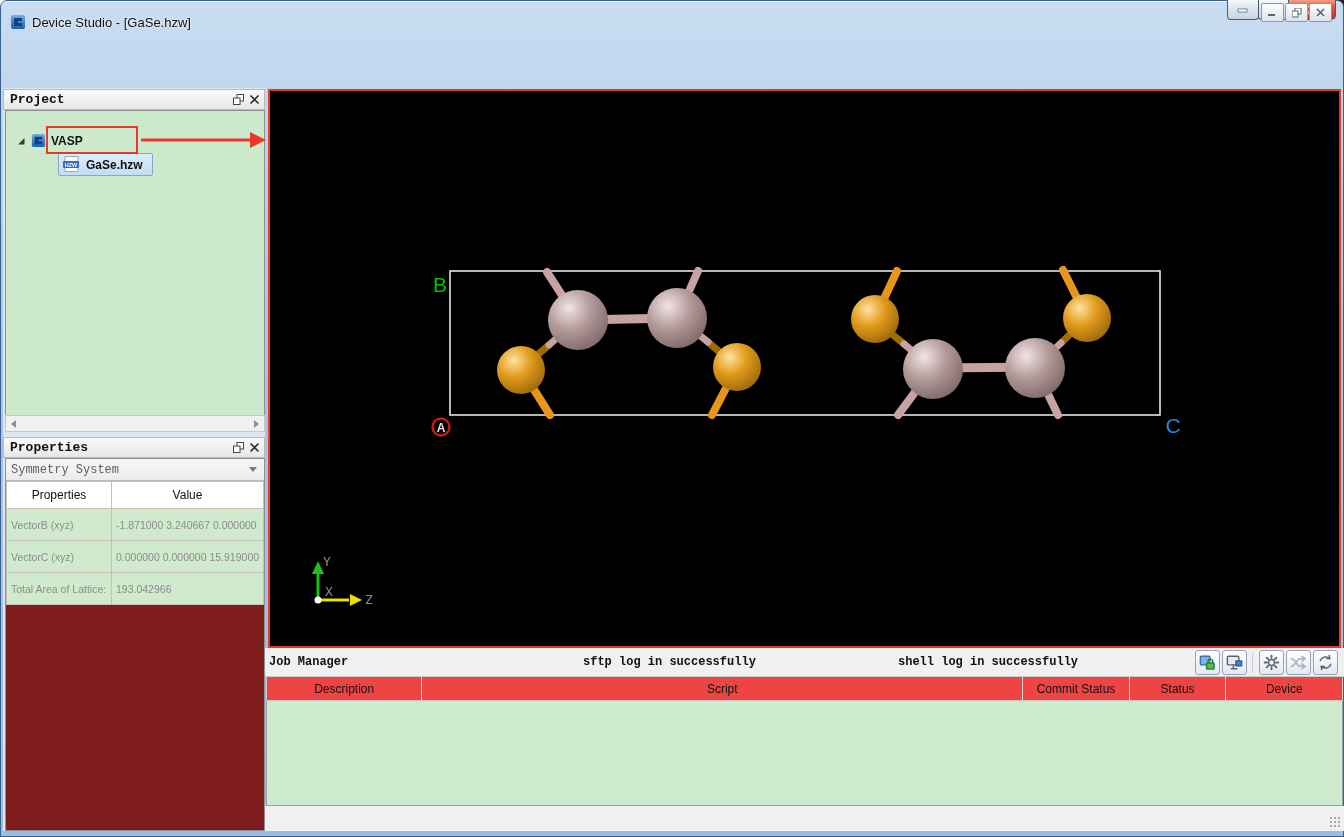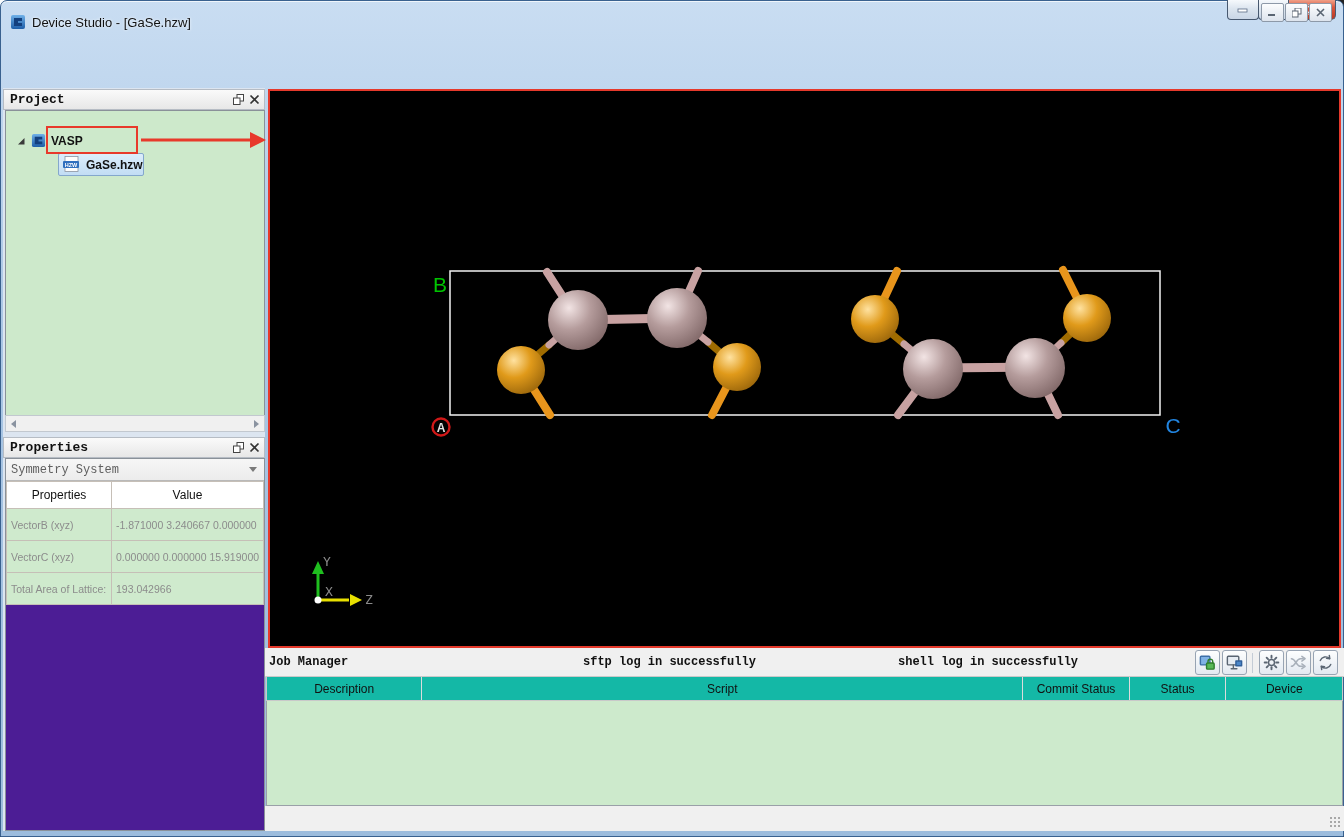--- a/index.html
+++ b/index.html
@@ -39,23 +39,23 @@
   .panel-title .lbl{margin-left:6px;}
   .ptb-icons{margin-left:auto;display:flex;align-items:center;gap:4px;margin-right:4px;}
   #proj-content{left:2px;top:21px;width:258px;height:304px;background:#cde9cb;border:1px solid #8a9199;}
   #proj-hscroll{left:2px;top:326px;width:258px;height:15px;background:#f0f0f0;border:1px solid #c2c8cf;
                 display:flex;align-items:center;justify-content:space-between;}
   .scroll-arrow{width:0;height:0;border-top:4px solid transparent;border-bottom:4px solid transparent;margin:0 5px;}
   .scroll-arrow.left{border-right:5px solid #8a93a0;}
   .scroll-arrow.right{border-left:5px solid #8a93a0;}
   .tree-row{position:absolute;display:flex;align-items:center;font-size:12px;font-weight:600;color:#111;}
   #gase-sel{background:linear-gradient(#dcedfb,#c2ddf4);border:1px solid #84a7cc;border-radius:2px;
-            display:flex;align-items:center;padding:2px 0 2px 3px;}
+            display:flex;align-items:center;padding:2px 9px 2px 3px;}
   #props-panel{left:0px;top:349px;width:262px;height:304px;}
-  #props-content{left:2px;top:21px;width:258px;height:371px;background:#4c1d95;border:1px solid #8a9199;}
+  #props-content{left:2px;top:21px;width:258px;height:371px;background:#7f1d1d;border:1px solid #8a9199;}
   #sym-select{height:21px;background:linear-gradient(#f6f6f6,#ececec);border-bottom:1px solid #b9b9b9;
               display:flex;align-items:center;font-family:"Liberation Mono",monospace;font-size:12px;color:#5f5f5f;}
   #sym-select .lbl{margin-left:5px;}
   #sym-caret{margin-left:auto;margin-right:7px;width:0;height:0;border-left:4px solid transparent;
              border-right:4px solid transparent;border-top:5px solid #7a7a7a;}
   table#props-table{border-collapse:collapse;width:100%;table-layout:fixed;}
   #props-table th{background:#fff;border:1px solid #c6bfb7;font-size:12px;font-weight:400;color:#111;height:24px;}
   #props-table td{border:1px solid #c6bfb7;font-size:10.5px;color:#8c8c8c;height:29px;padding:1px 4px;
                   overflow:hidden;white-space:normal;line-height:12px;vertical-align:middle;background:#cfeacd;}
   #props-table td.val{white-space:nowrap;}
@@ -64,21 +64,21 @@
   svg.vp text{stroke:none;}
   
   #jobbar{left:265px;top:648px;width:1079px;height:28px;background:#f0f0f0;border-bottom:1px solid #d0d0d0;
           font-family:"Liberation Mono",monospace;font-size:12px;font-weight:700;color:#111;}
   #jobbar .txt{position:absolute;top:7px;}
   #job-icons{position:absolute;right:6px;top:2px;display:flex;align-items:center;gap:2px;}
   .jbtn{width:23px;height:23px;border:1px solid #98a4b3;border-radius:3px;background:linear-gradient(#fdfefe,#e3e9f1);
         display:flex;align-items:center;justify-content:center;}
   .jsep{width:1px;height:20px;border-left:1px solid #c4ccd6;margin:0 3px;}
   svg.jm{stroke:#5a6572;fill:none;stroke-width:1.5;stroke-linecap:round;stroke-linejoin:round;}
-  #jobheader{left:266px;top:676px;width:1077px;height:25px;background:#14b8a6;border:1px solid #c9c9c9;display:flex;
+  #jobheader{left:266px;top:676px;width:1077px;height:25px;background:#ef4444;border:1px solid #c9c9c9;display:flex;
              font-size:12px;color:#111;align-items:center;box-sizing:border-box;}
   .jcol{border-right:1px solid #dcdcdc;text-align:center;height:100%;display:flex;align-items:center;justify-content:center;}
   #jobcontent{left:266px;top:701px;width:1075px;height:104px;background:#cdeacc;border:1px solid #9aa0a8;border-top:none;}
   #statusbar{left:265px;top:806px;width:1079px;height:25px;background:#f0f0f0;}
   #grip{position:absolute;right:3px;bottom:3px;width:12px;height:12px;
         background-image:radial-gradient(circle,#a8a8a8 1.2px,transparent 1.4px);background-size:4px 4px;}
   
   .annotation{pointer-events:none;}
   #ann-box{left:46px;top:126px;width:92px;height:28px;border:2px solid #e8392b;box-sizing:border-box;}
 </style>

